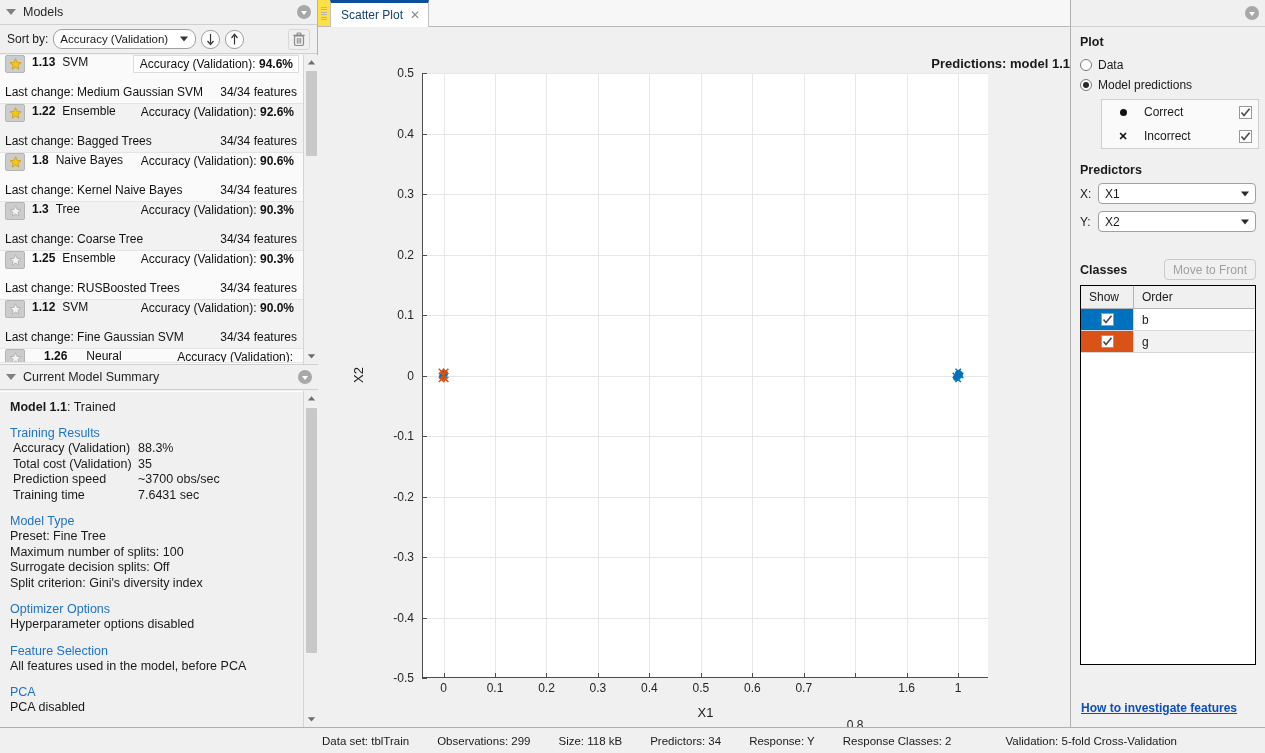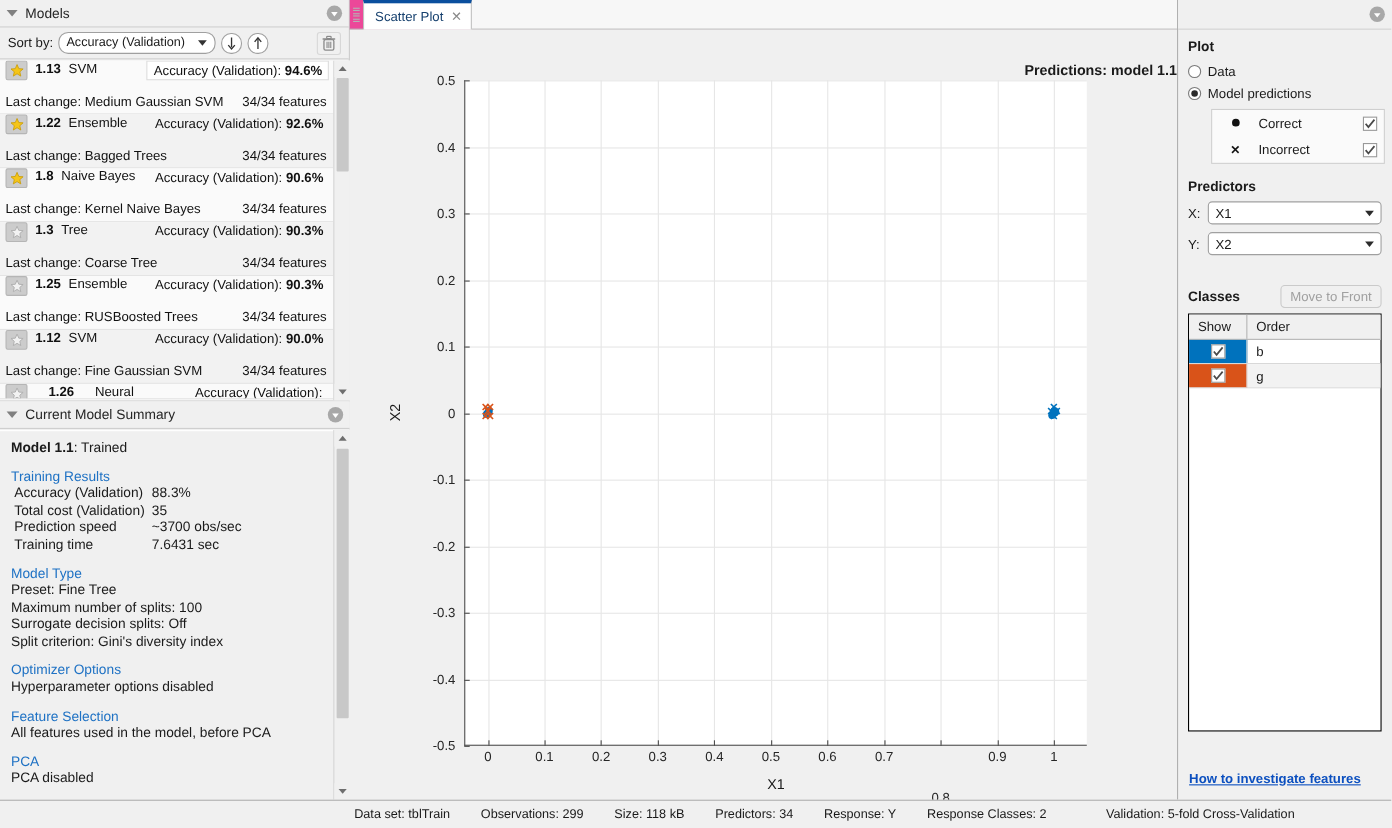--- a/index.html
+++ b/index.html
@@ -153,21 +153,21 @@
   .sum-row .k { width: 128px; padding-left: 3px; }
   .sum-line { font-size: 12.5px; line-height: 15.5px; }
   .sum-gap { height: 11px; }
 
   
   .center {
     position: absolute; left: 318px; top: 0; width: 752px; height: 727px;
     background: #f0f0f0;
   }
   .tabstrip {
-    height: 27px; background: #ec4899; position: relative;
+    height: 27px; background: #fde047; position: relative;
     border-bottom: 1px solid #b9b9b9;
   }
   .grip {
     position: absolute; left: 2px; top: 5px; width: 8px; height: 17px;
     display: flex; flex-direction: column; justify-content: space-between; padding: 2px 1px;
   }
   .grip i { display: block; height: 1px; background: #b4b4b4; }
   .tab {
     position: absolute; left: 12px; top: 0; height: 27px;
     min-width: 98px; background: #ffffff;
@@ -594,21 +594,21 @@
           <div class="tick-v" style="left: 329.309px;"></div>
           <div class="xtick-label" style="left: 329.309px;">0.6</div>
           <div class="gridline-v" style="left: 380.764px;"></div>
           <div class="tick-v" style="left: 380.764px;"></div>
           <div class="xtick-label" style="left: 380.764px;">0.7</div>
           <div class="gridline-v" style="left: 432.218px;"></div>
           <div class="tick-v" style="left: 432.218px;"></div>
           <div class="xtick-label" style="left: 432.218px; margin-top: 37px;">0.8</div>
           <div class="gridline-v" style="left: 483.673px;"></div>
           <div class="tick-v" style="left: 483.673px;"></div>
-          <div class="xtick-label" style="left: 483.673px;">0.9</div>
+          <div class="xtick-label" style="left: 483.673px;">1.6</div>
           <div class="gridline-v" style="left: 535.127px;"></div>
           <div class="tick-v" style="left: 535.127px;"></div>
           <div class="xtick-label" style="left: 535.127px;">1</div>
           <div class="tick-h" style="top: 605px;"></div>
           <div class="ytick-label" style="top: 605px;">-0.5</div>
           <div class="gridline-h" style="top: 544.5px;"></div>
           <div class="tick-h" style="top: 544.5px;"></div>
           <div class="ytick-label" style="top: 544.5px;">-0.4</div>
           <div class="gridline-h" style="top: 484px;"></div>
           <div class="tick-h" style="top: 484px;"></div>

